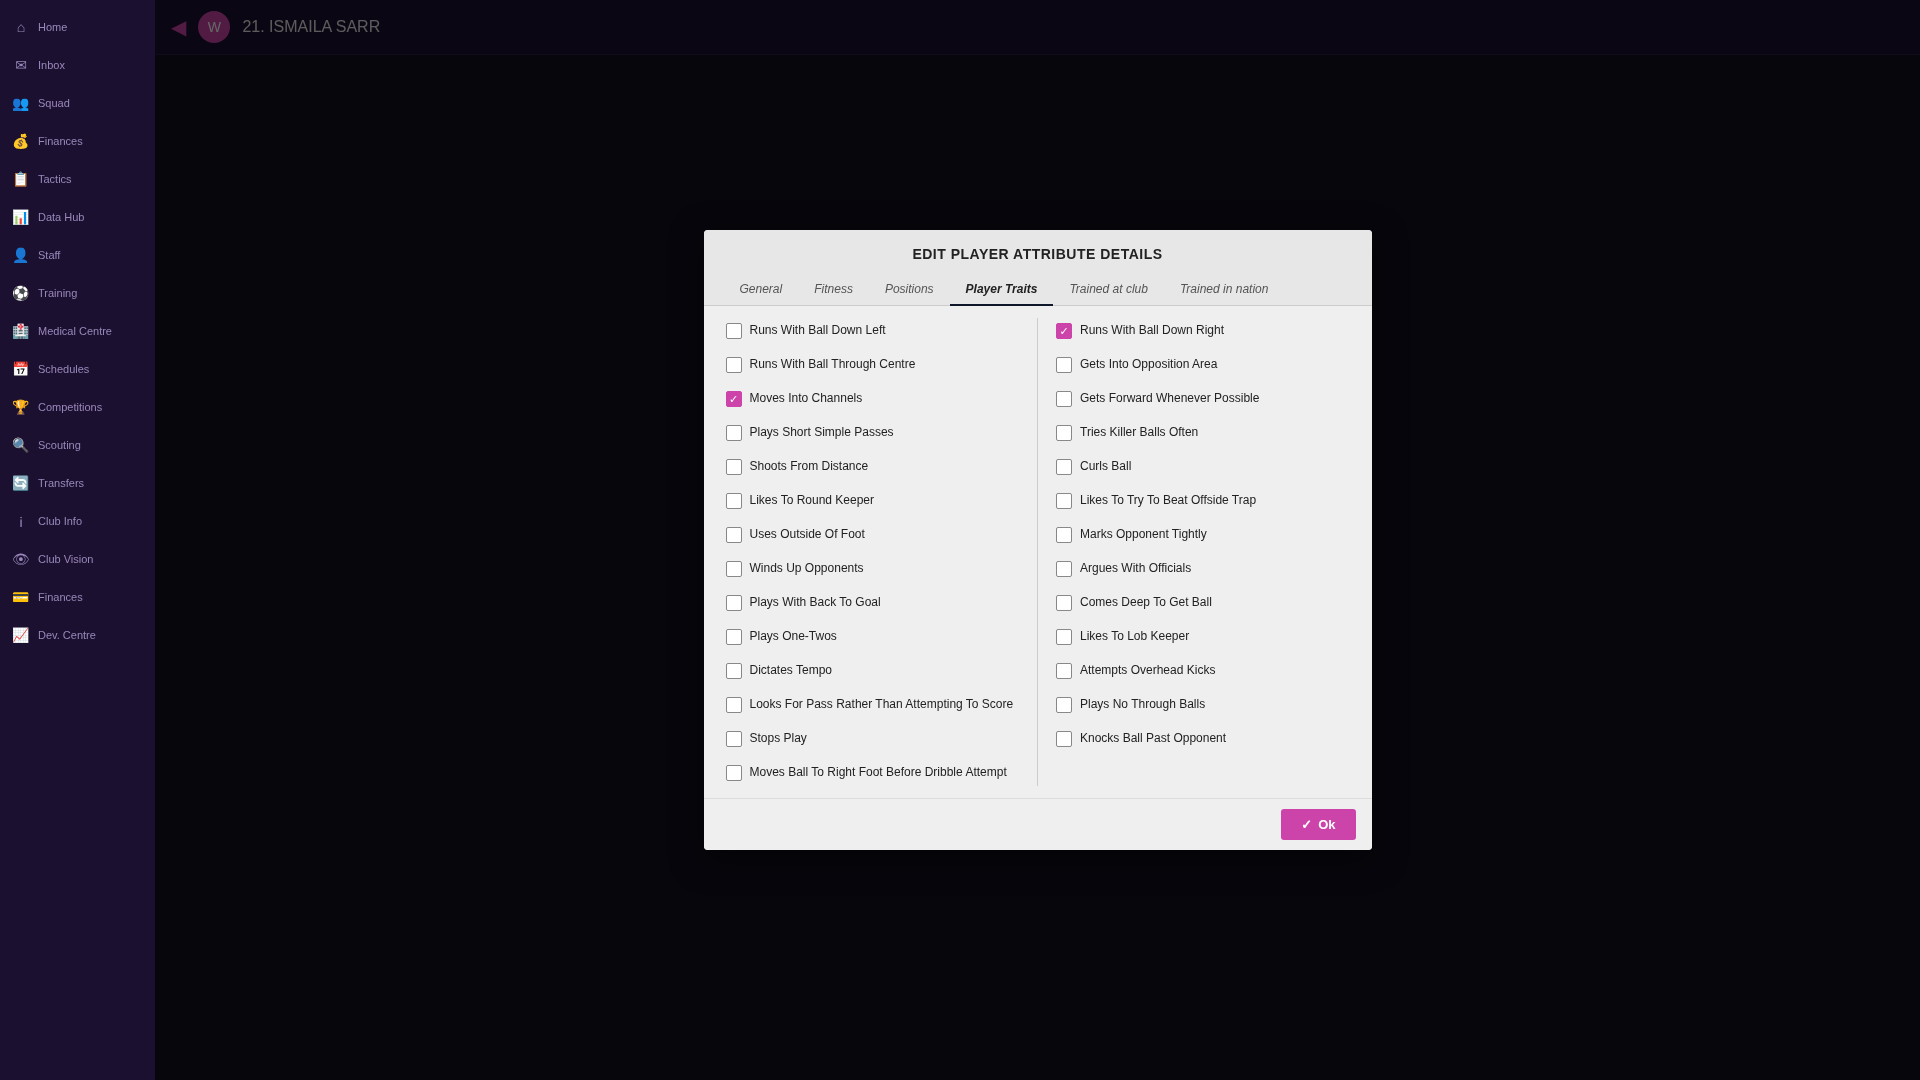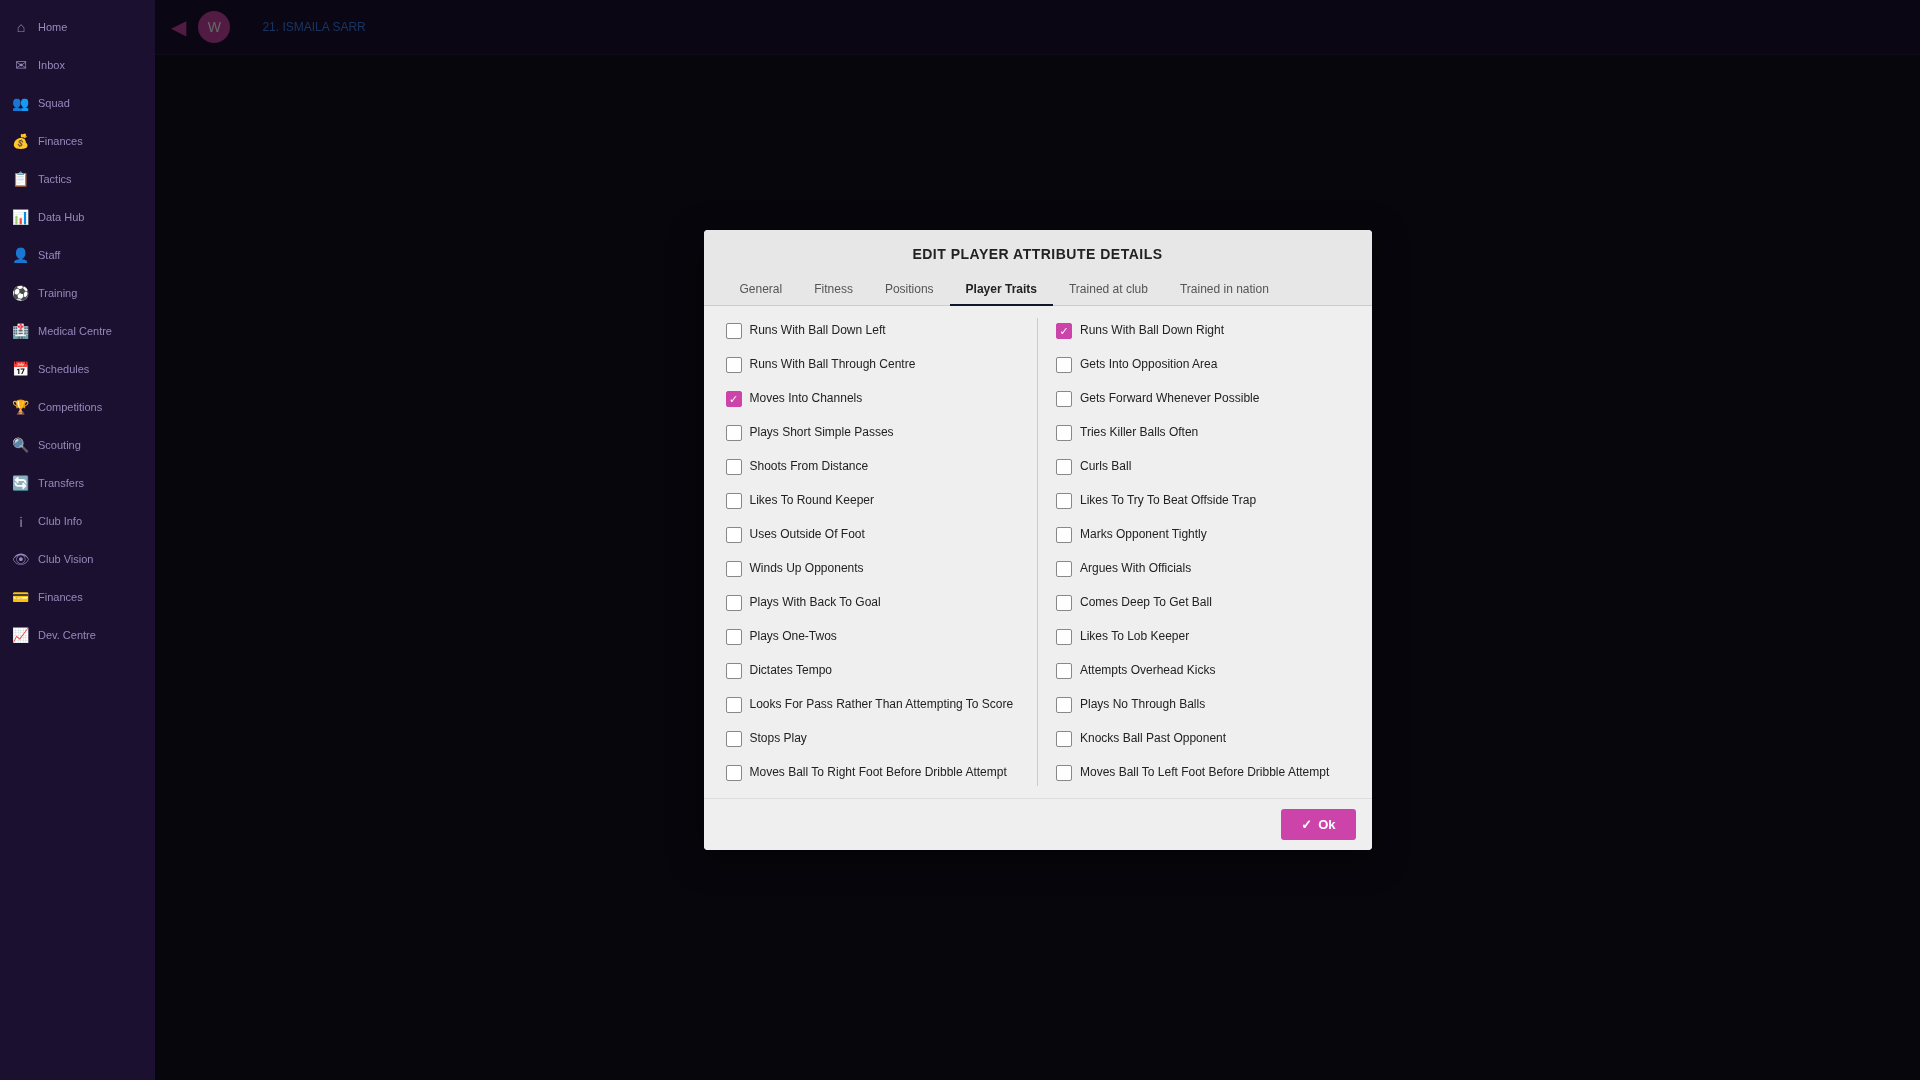--- a/index.html
+++ b/index.html
@@ -111,20 +111,21 @@
       gap: 0;
     }
 
     .modal-tab {
       padding: 8px 16px;
       font-size: 12px;
       color: #555;
       cursor: pointer;
       border-bottom: 2px solid transparent;
       margin-bottom: -1px;
+      font-style: italic;
     }
 
     .modal-tab.active {
       color: #222;
       border-bottom: 2px solid #0f172a;
       font-weight: bold;
     }
 
     
     .modal-body {
@@ -280,21 +281,21 @@
     <span>Dev. Centre</span>
   </div>
 </div>
 
 <div class="main-content">
   <div class="top-bar">
     <span style="color:#cc44aa; font-size:20px;">◀</span>
     <div style="width:32px;height:32px;background:#cc44aa;border-radius:50%;display:flex;align-items:center;justify-content:center;">
       <span style="color:white;font-size:14px;">W</span>
     </div>
-    <span style="color:#3b82f6;font-size:12px;margin-left:20px;">21. ISMAILA SARR</span>
+    <span style="color:#e5e5e5;font-size:16px;">21. ISMAILA SARR</span>
     <div style="flex:1"></div>
   </div>
 
   <div class="modal-overlay">
     <div class="modal">
 
       <div class="modal-header">
         <div class="modal-title">EDIT PLAYER ATTRIBUTE DETAILS</div>
         <div class="modal-tabs">
           <div class="modal-tab">General</div>
@@ -414,24 +415,20 @@
               <span class="trait-label">Attempts Overhead Kicks</span>
             </div>
             <div class="trait-item">
               <div class="trait-checkbox"></div>
               <span class="trait-label">Plays No Through Balls</span>
             </div>
             <div class="trait-item">
               <div class="trait-checkbox"></div>
               <span class="trait-label">Knocks Ball Past Opponent</span>
             </div>
-            <div class="trait-item">
-              <div class="trait-checkbox"></div>
-              <span class="trait-label">Moves Ball To Left Foot Before Dribble Attempt</span>
-            </div>
           </div>
       </div>
 
       <div class="modal-footer">
         <button class="ok-button">
           <span>✓</span>
           <span>Ok</span>
         </button>
       </div>
     </div>

